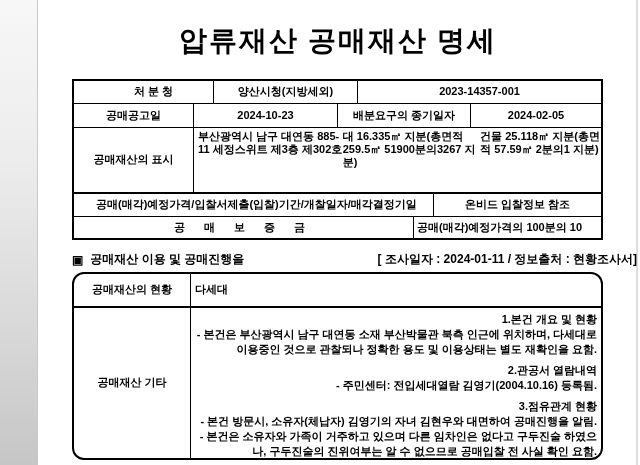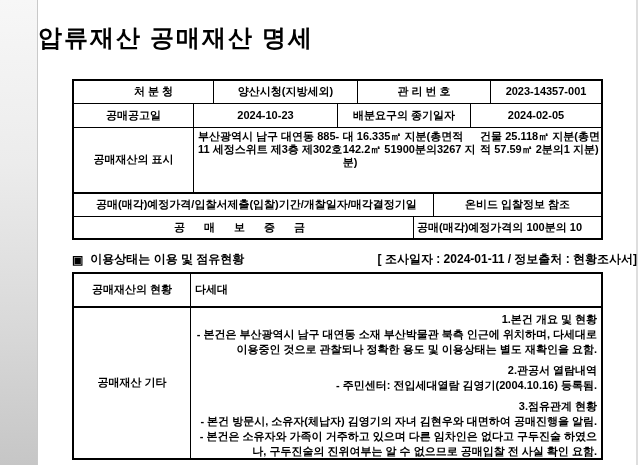--- a/index.html
+++ b/index.html
@@ -10,32 +10,32 @@
   }
   .left-strip {
     position:absolute; left:0; top:0; width:37px; height:465px;
     background:linear-gradient(180deg,#f7f7f7 0%,#ececec 35%,#d9d9d9 70%,#c6c6c6 100%);
     border-right:1px solid #c9c9c9;
   }
   .right-line {
     position:absolute; left:636px; top:0; width:2px; height:465px; background:#dedede;
   }
   .doc-title {
-    position:absolute; left:38px; width:600px; top:22px; text-align:left;
-    font-family:"Liberation Serif", serif; font-size:24px; font-weight:bold;
+    position:absolute; left:38px; width:600px; top:22px; text-align:center;
+    font-family:"Liberation Serif", serif; font-size:28px; font-weight:bold;
     letter-spacing:2px; color:#000;
   }
   
   .tbl {
     position:absolute; left:72px; width:531px; box-sizing:border-box;
     border:2px solid #000; display:flex; flex-direction:column;
     font-size:11px; font-weight:bold; line-height:1.2;
   }
   .t1 { top:79px;  height:161px; }
-  .t2 { top:272px; height:188px; }
+  .t2 { top:272px; height:188px;border-radius:12px; }
   .trow { display:flex; box-sizing:border-box; border-bottom:1px solid #000; min-height:0; }
   .trow.thick { border-bottom-width:2px; }
   .trow.last { border-bottom:none; flex:1; }
   .cell {
     box-sizing:border-box; border-right:1px solid #000;
     display:flex; align-items:center; justify-content:center;
     text-align:center; padding:1px 2px; min-width:0;
   }
   .cell.end { border-right:none; flex:1; }
   .cell.left { justify-content:flex-start; text-align:left; }
@@ -71,51 +71,50 @@
 
 <div class="left-strip"></div>
 <div class="right-line"></div>
 
 <div class="doc-title">압류재산 공매재산 명세</div>
 
 <div class="tbl t1">
   <div class="trow h23">
     <div class="cell w120">처 분 청</div>
     <div class="cell w144">양산시청(지방세외)</div>
-    <div class="cell w133">관 리 번 호</div>
     <div class="cell end">2023-14357-001</div>
   </div>
   <div class="trow h24">
     <div class="cell w120">공매공고일</div>
     <div class="cell w144">2024-10-23</div>
     <div class="cell w133">배분요구의 종기일자</div>
     <div class="cell end">2024-02-05</div>
   </div>
   <div class="trow h66 thick">
     <div class="cell w120">공매재산의 표시</div>
     <div class="cell prop-lines end">
       <div>부산광역시 남구 대연동 885-11 세정스위트 제3층 제302호</div>
-      <div>대 16.335㎡ 지분(총면적 142.2㎡ 51900분의3267 지분)</div>
+      <div>대 16.335㎡ 지분(총면적 259.5㎡ 51900분의3267 지분)</div>
       <div>건물 25.118㎡ 지분(총면적 57.59㎡ 2분의1 지분)</div>
     </div>
   </div>
   <div class="trow h23">
     <div class="cell w352 left">공매(매각)예정가격/입찰서제출(입찰)기간/개찰일자/매각결정기일</div>
     <div class="cell end">온비드 입찰정보 참조</div>
   </div>
   <div class="trow last">
     <div class="cell w352 deposit-label">공 매 보 증 금</div>
     <div class="cell end left nowrap-cell">공매(매각)예정가격의 100분의 10</div>
   </div>
 </div>
 
 <div class="sec-head">
   <span class="sec-left">
     <span class="sec-icon">▣</span>
-    <span>이용상태는 이용 및 점유현황</span>
+    <span>공매재산 이용 및 공매진행을</span>
   </span>
   <span>[ 조사일자 : 2024-01-11 / 정보출처 : 현황조사서]</span>
 </div>
 
 <div class="tbl t2">
   <div class="trow h34 thick">
     <div class="cell w117">공매재산의 현황</div>
     <div class="cell end left status-cell">다세대</div>
   </div>
   <div class="trow last">

